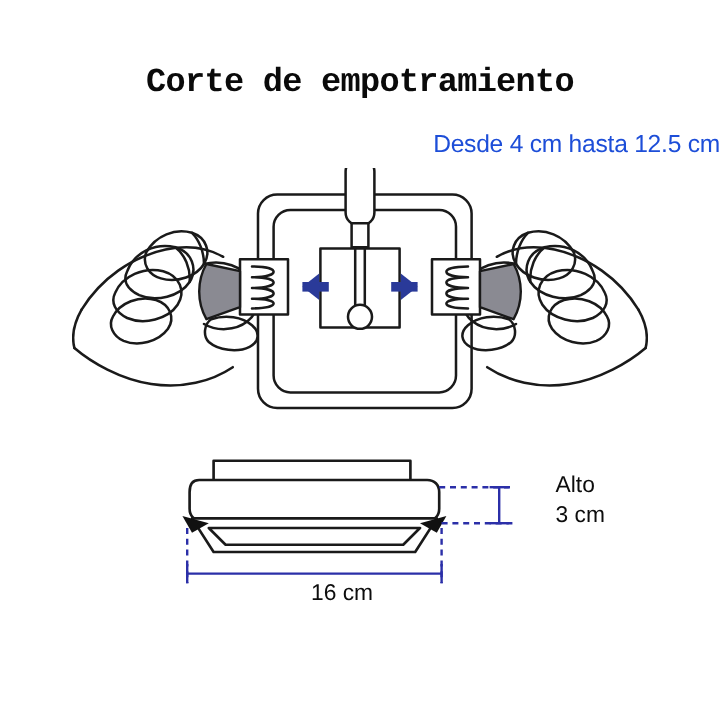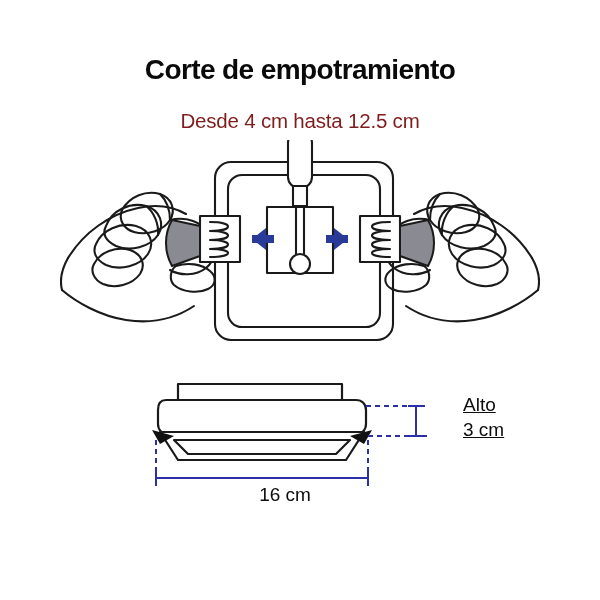--- a/index.html
+++ b/index.html
@@ -26,32 +26,32 @@
     position: absolute;
     left: 0;
     top: 53px;
     width: 600px;
     text-align: center;
     font-size: 28px;
     font-weight: bold;
     letter-spacing: -0.6px;
     line-height: 34px;
     color: #0a0a0a;
-    font-family: Liberation Sans, sans-serif;
+    font-family: Liberation Mono, monospace;
   }
   .subtitle {
     position: absolute;
     left: 0;
     top: 108px;
     width: 600px;
-    text-align: center;
+    text-align: right;
     font-size: 20.5px;
     font-weight: normal;
     line-height: 26px;
-    color: #7f1d1d;
+    color: #1d4ed8;
     letter-spacing: -0.2px;
     font-family: "Liberation Sans Narrow", "Liberation Sans", "DejaVu Sans", sans-serif;
   }
   .fig {
     position: absolute;
     left: 0;
     top: 0;
   }
   #fig-install { top: 140px; left: 60px; }
   #fig-dims { top: 370px; left: 130px; }
@@ -61,21 +61,20 @@
     font-family: "Liberation Sans Narrow", "Liberation Sans", "DejaVu Sans", sans-serif;
     color: #0d0d0d;
     font-weight: normal;
   }
   #alto-label {
     left: 463px;
     top: 392px;
     font-size: 19px;
     line-height: 25px;
     text-align: left;
-    text-decoration: underline;
   }
   #largo-label {
     left: 190px;
     top: 482px;
     width: 190px;
     font-size: 19px;
     line-height: 26px;
     text-align: center;
   }
 </style>

